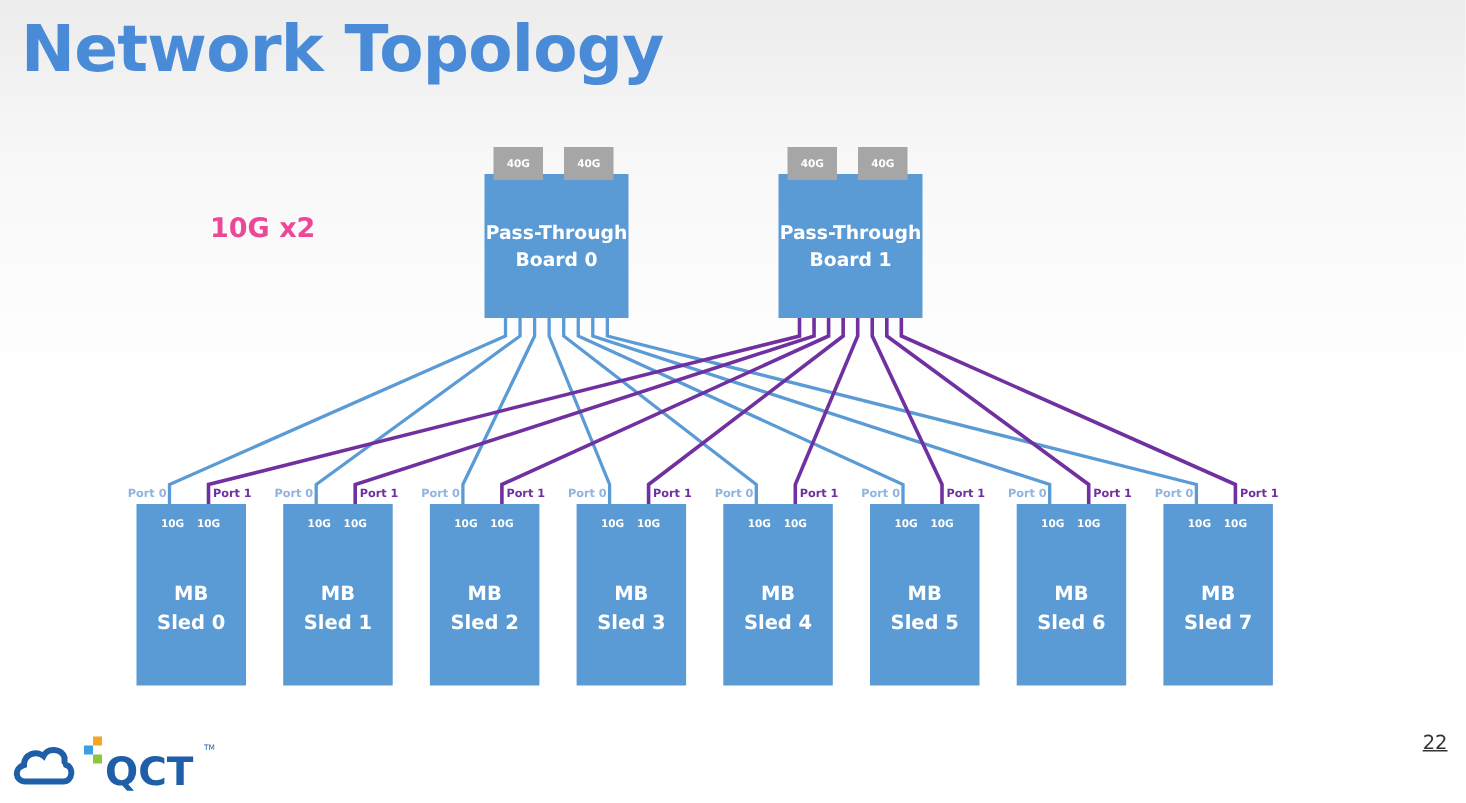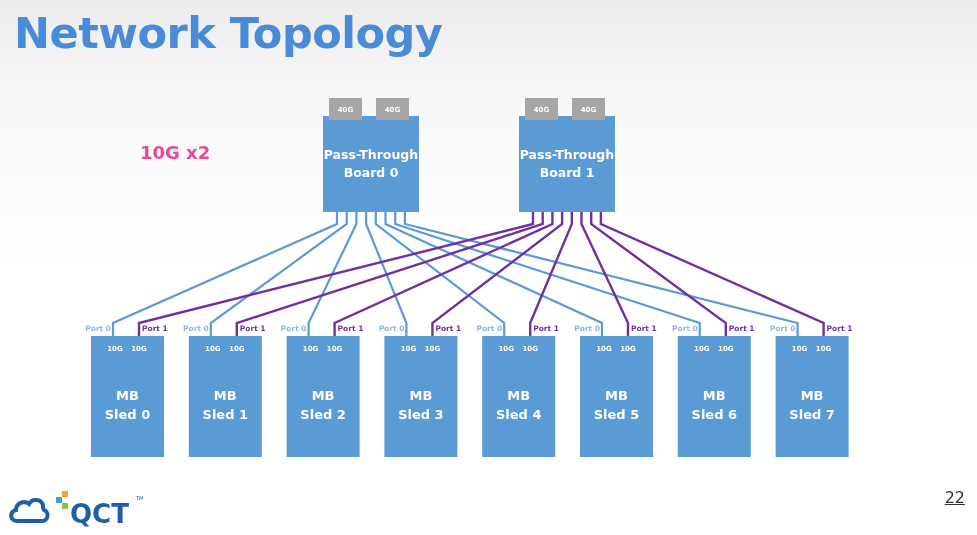--- a/index.html
+++ b/index.html
@@ -20,21 +20,21 @@
     }
     svg.diagram { position: absolute; left: 0; top: 0; }
     .board-label, .sled-label {
       font-family: "DejaVu Sans", sans-serif; font-weight: bold; fill: #ffffff;
     }
     .conn-label { font-family: "DejaVu Sans", sans-serif; font-size: 7px; fill: #ffffff; font-weight: bold; }
     .port-label { font-family: "DejaVu Sans", sans-serif; font-size: 7.5px; font-weight: bold; }
     .logo { position: absolute; left: 8px; top: 488px; width: 135px; height: 40px; }
     .page-num {
       position: absolute; right: 12px; top: 488px;
-      font-family: "DejaVu Sans", sans-serif; font-size: 16px; color: #333; text-decoration: underline;
+      font-family: "DejaVu Sans", sans-serif; font-size: 13px; color: #333; text-decoration: underline;
     }
     .site {
       position: absolute; right: 12px; top: 505px;
       font-family: "DejaVu Sans", sans-serif; font-weight: bold; font-size: 16px; color: #1f4f8f; margin-top: 32px;
     }
   </style>
 </head>
 <body>
 
 <div class="title">Network Topology</div>

